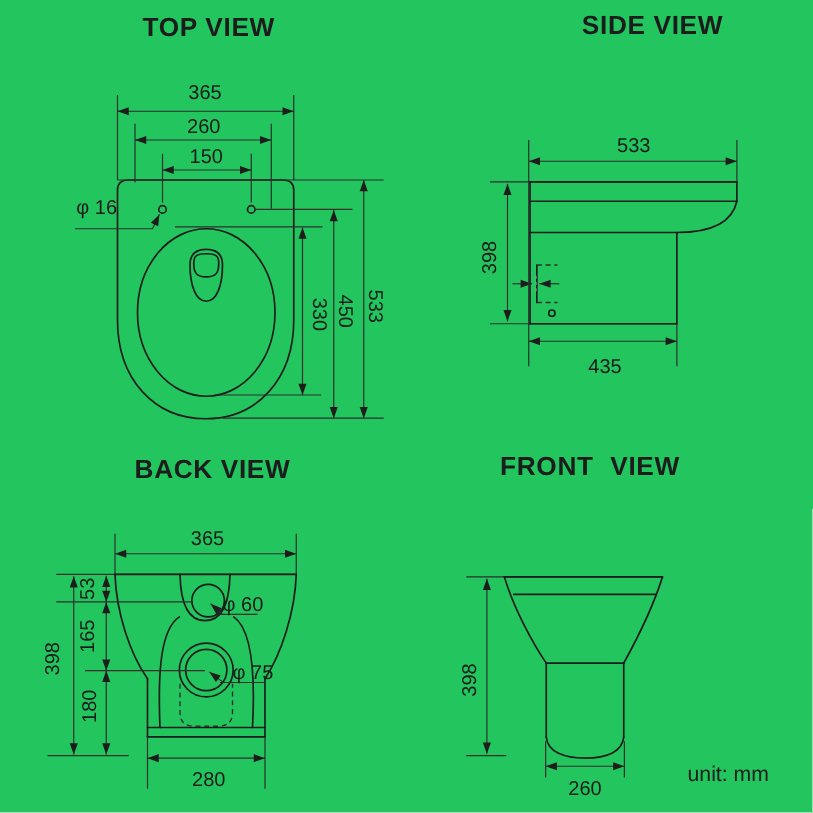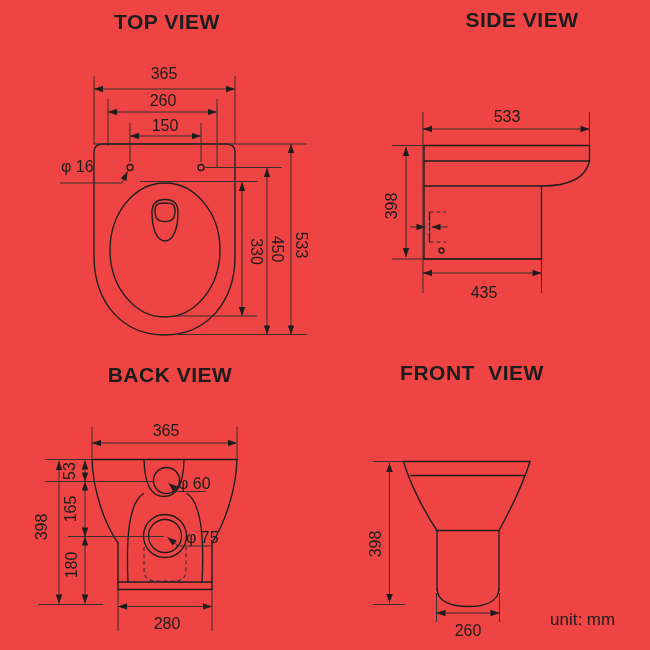--- a/index.html
+++ b/index.html
@@ -1,16 +1,16 @@
 <!DOCTYPE html>
 <html><head>
 <meta charset="utf-8">
 <style>
   html,body{margin:0;padding:0;background:#ffffff;}
-  .canvas{position:relative;width:650px;height:650px;background:#ef4444;overflow:hidden;}
+  .canvas{position:relative;width:650px;height:650px;background:#22c55e;overflow:hidden;}
   svg{position:absolute;inset:0;}
   .title{font:bold 21px "Liberation Sans",sans-serif;fill:#1c1c1c;letter-spacing:.5px;}
   .title-wide{word-spacing:7px;}
   .dim{font:16px "Liberation Sans",sans-serif;fill:#1c1c1c;}
   .outline{stroke:#1d1d1d;stroke-width:1.35;fill:none;stroke-linecap:round;}
   .thin{stroke:#2e2e2e;stroke-width:0.95;fill:none;}
   .dash{stroke:#2e2e2e;stroke-width:1.1;fill:none;stroke-dasharray:4 3;}
   .grayd{stroke:#9a9a9a;stroke-width:1;fill:none;stroke-dasharray:2.5 2.5;}
 </style>
 </head>

